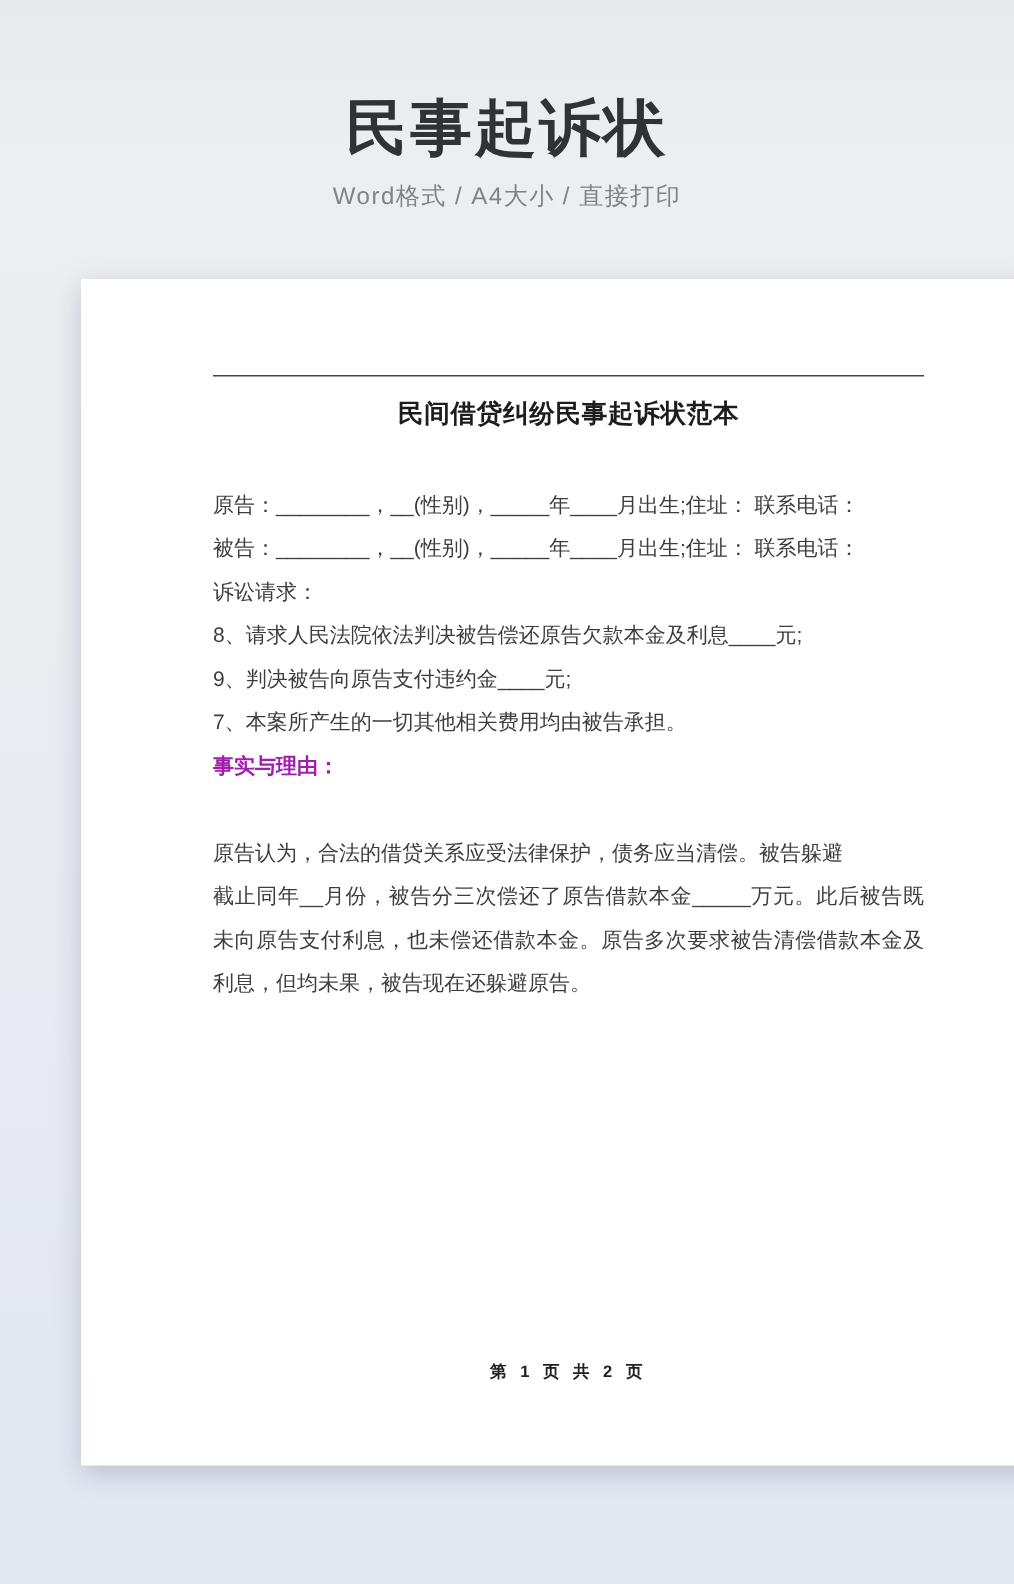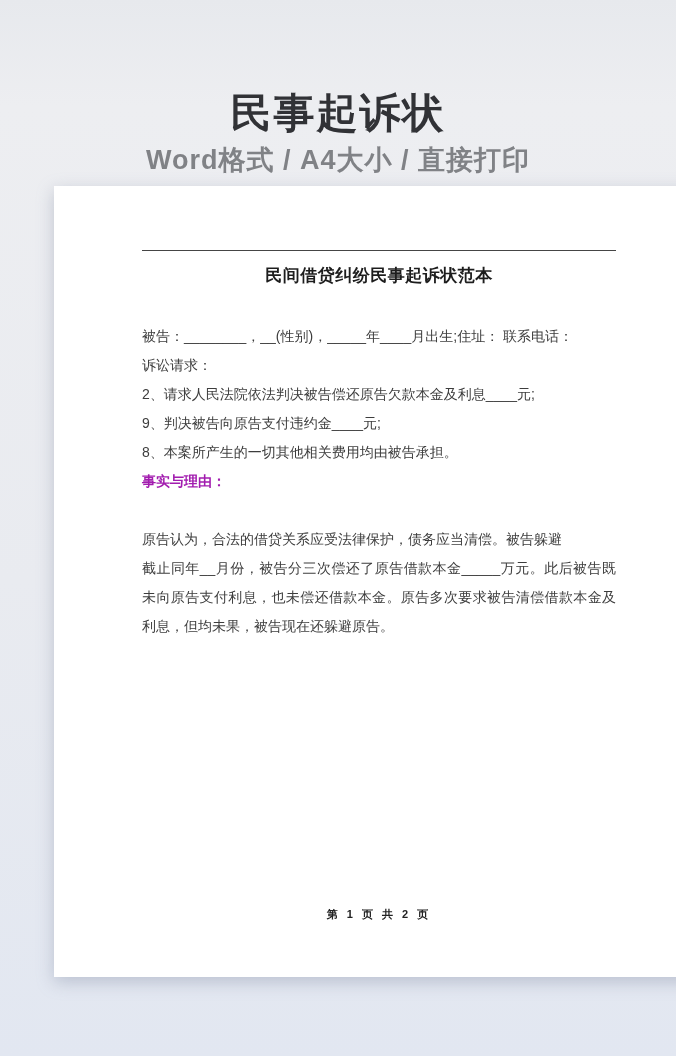--- a/index.html
+++ b/index.html
@@ -16,32 +16,32 @@
     height: 1056px;
     background: linear-gradient(180deg, #e7e9ed 0%, #edeef1 10%, #e9ebf0 55%, #e2e7f1 100%);
   }
   .banner {
     position: absolute;
     top: 0; left: 0; right: 0;
     text-align: center;
   }
   .banner-title {
     margin: 0;
-    padding-top: 90px;
+    padding-top: 62px;
     font-size: 41px;
     line-height: 46px;
     font-weight: 800;
     letter-spacing: 2px;
     color: #313236;
   }
   .banner-subtitle {
     margin: 10px 0 0 0;
-    font-size: 27px;
+    font-size: 16px;
     line-height: 28px;
-    font-weight: 700;
+    font-weight: 400;
     letter-spacing: 1px;
     color: #808286;
   }
   .doc-page {
     position: absolute;
     top: 186px;
     left: 54px;
     width: 650px;
     height: 791px;
     background: #ffffff;
@@ -98,25 +98,26 @@
 
   <header class="banner">
     <h1 class="banner-title">民事起诉状</h1>
     <p class="banner-subtitle">Word格式 / A4大小 / 直接打印</p>
   </header>
 
   <section class="doc-page">
     <hr class="doc-topline">
     <h2 class="doc-title">民间借贷纠纷民事起诉状范本</h2>
     <div class="doc-body">
+        <div class="p">原告：________，__(性别)，_____年____月出生;住址：  联系电话：</div>
         <div class="p">被告：________，__(性别)，_____年____月出生;住址：  联系电话：</div>
         <div class="p">诉讼请求：</div>
-        <div class="p">2、请求人民法院依法判决被告偿还原告欠款本金及利息____元;</div>
+        <div class="p">8、请求人民法院依法判决被告偿还原告欠款本金及利息____元;</div>
         <div class="p">9、判决被告向原告支付违约金____元;</div>
-        <div class="p">8、本案所产生的一切其他相关费用均由被告承担。</div>
+        <div class="p">7、本案所产生的一切其他相关费用均由被告承担。</div>
         <div class="p bold">事实与理由：</div>
         <div class="p">&nbsp;</div>
         <div class="p">原告认为，合法的借贷关系应受法律保护，债务应当清偿。被告躲避</div>
         <div class="p">截止同年__月份，被告分三次偿还了原告借款本金_____万元。此后被告既未向原告支付利息，也未偿还借款本金。原告多次要求被告清偿借款本金及利息，但均未果，被告现在还躲避原告。</div>
       </div>
     <div class="doc-footer">第 1 页 共 2 页</div>
   </section>
 
 </div>
 

